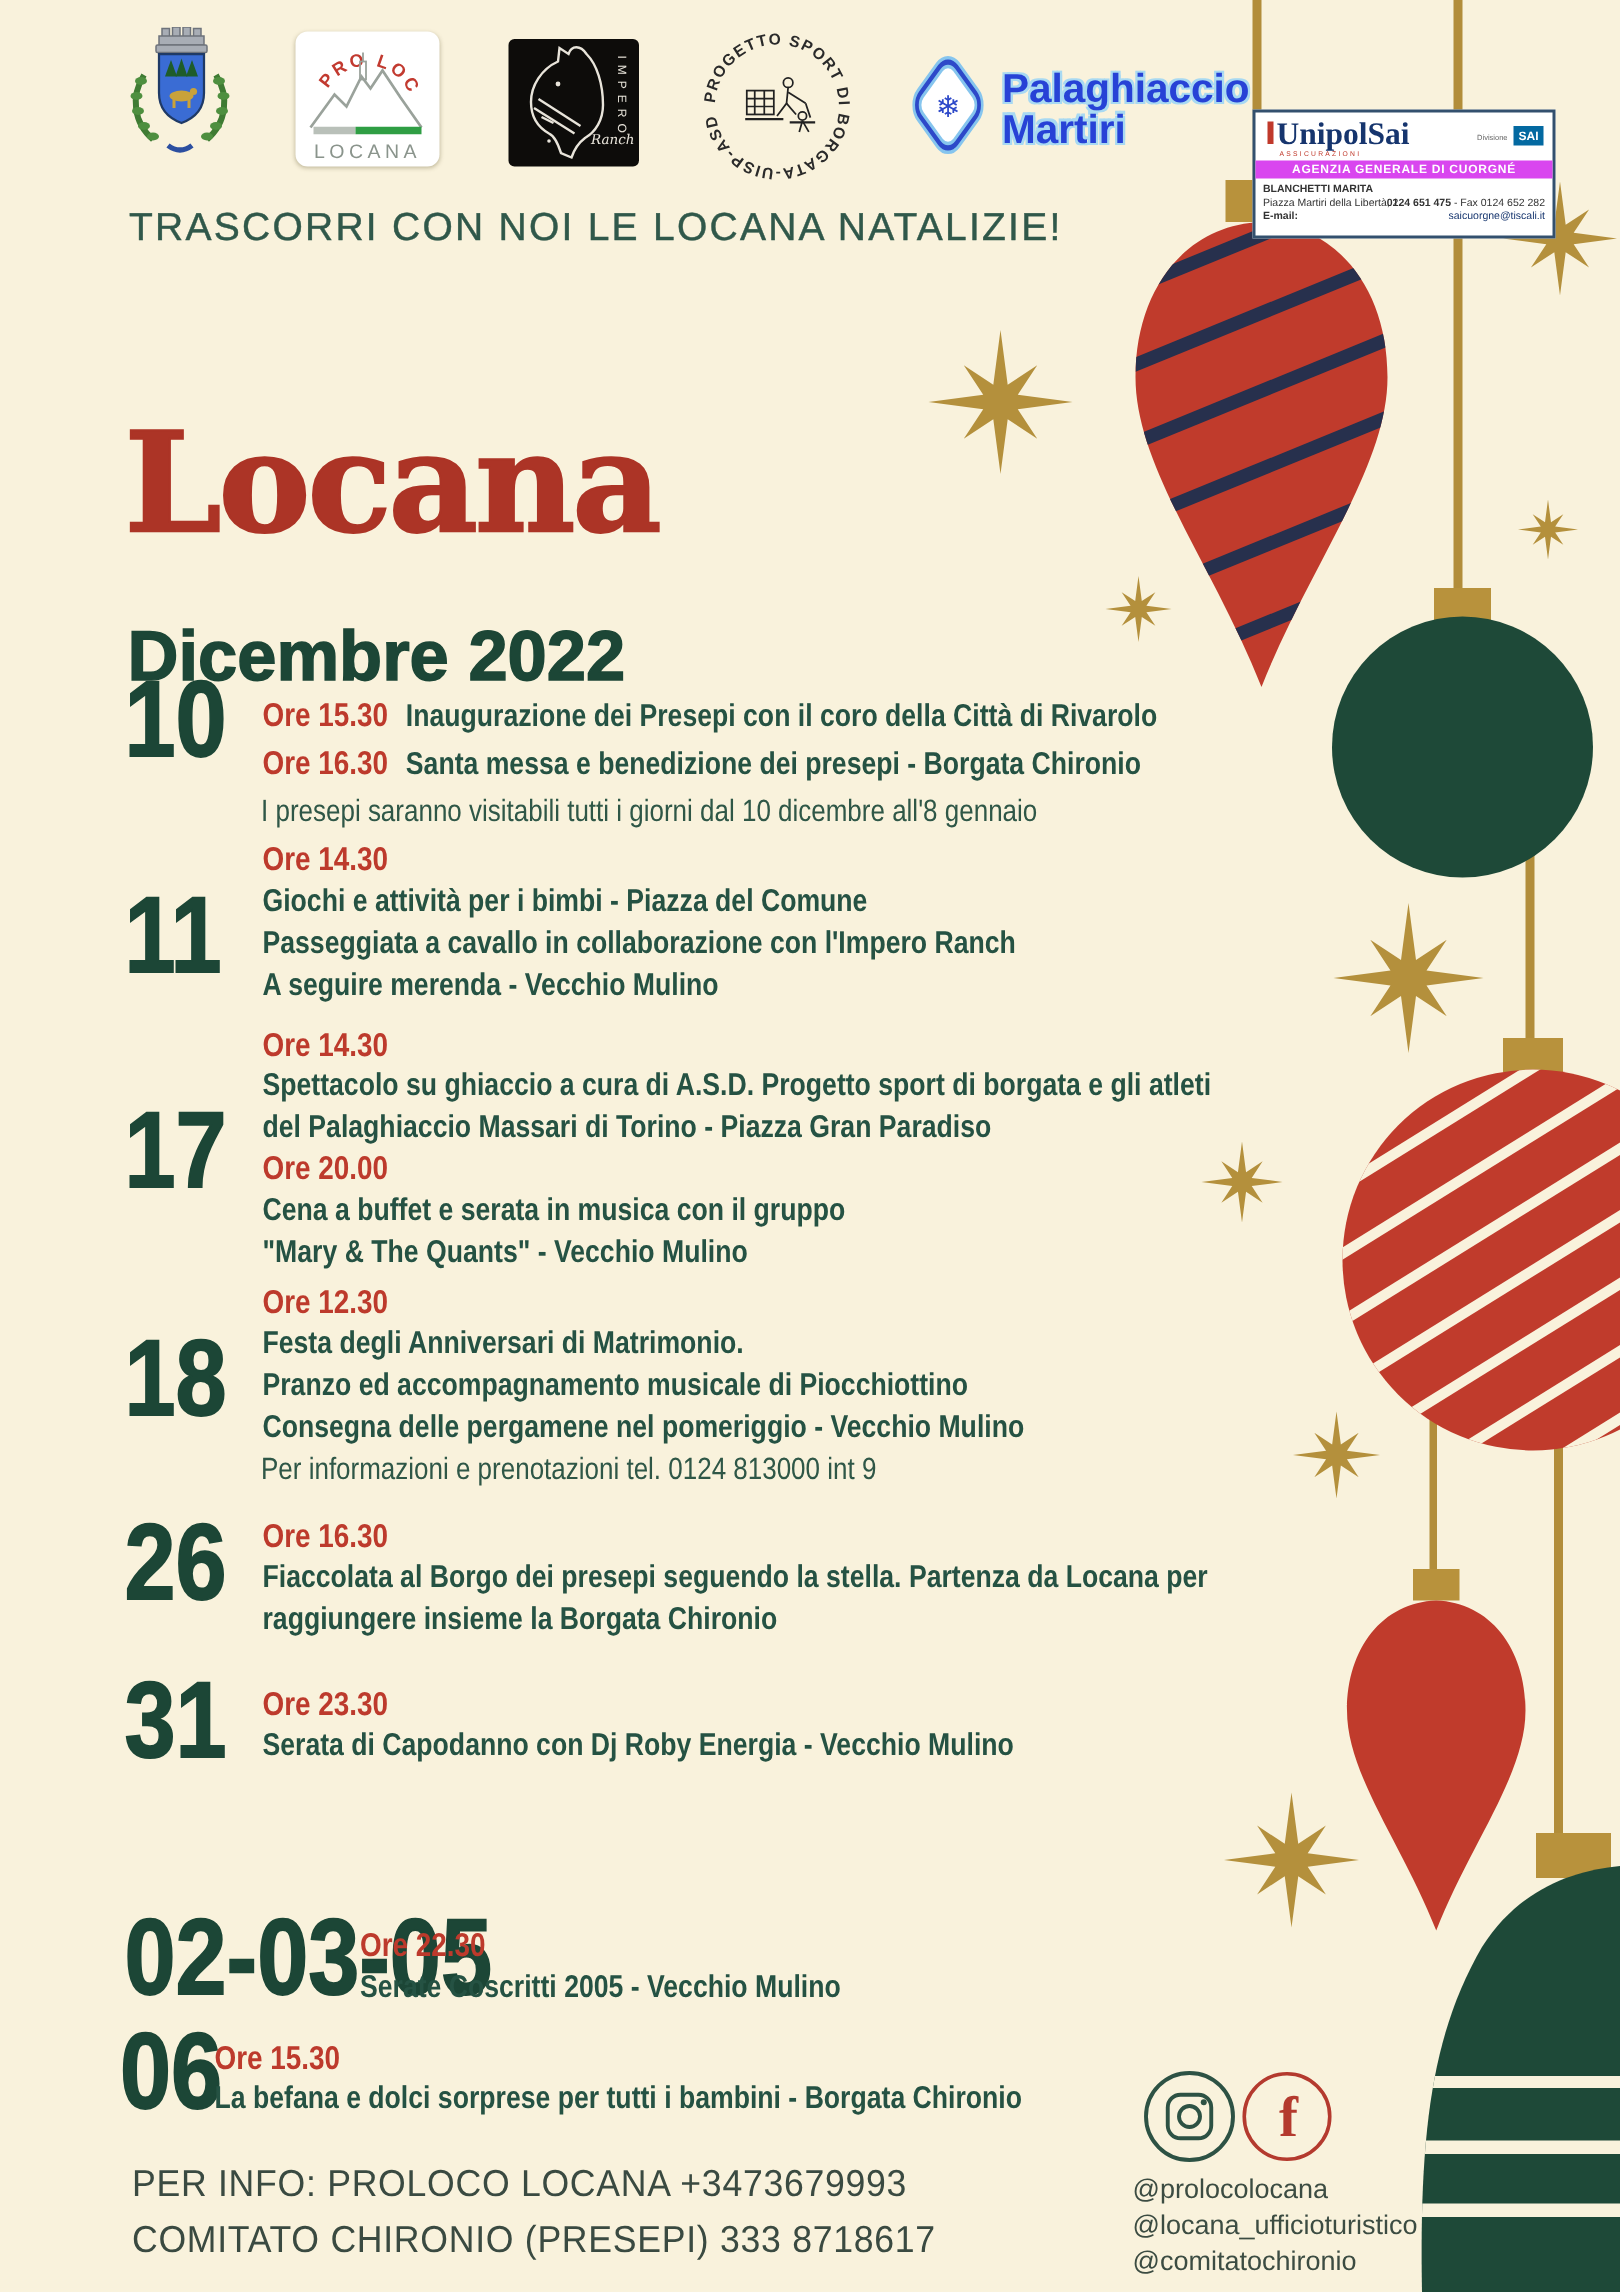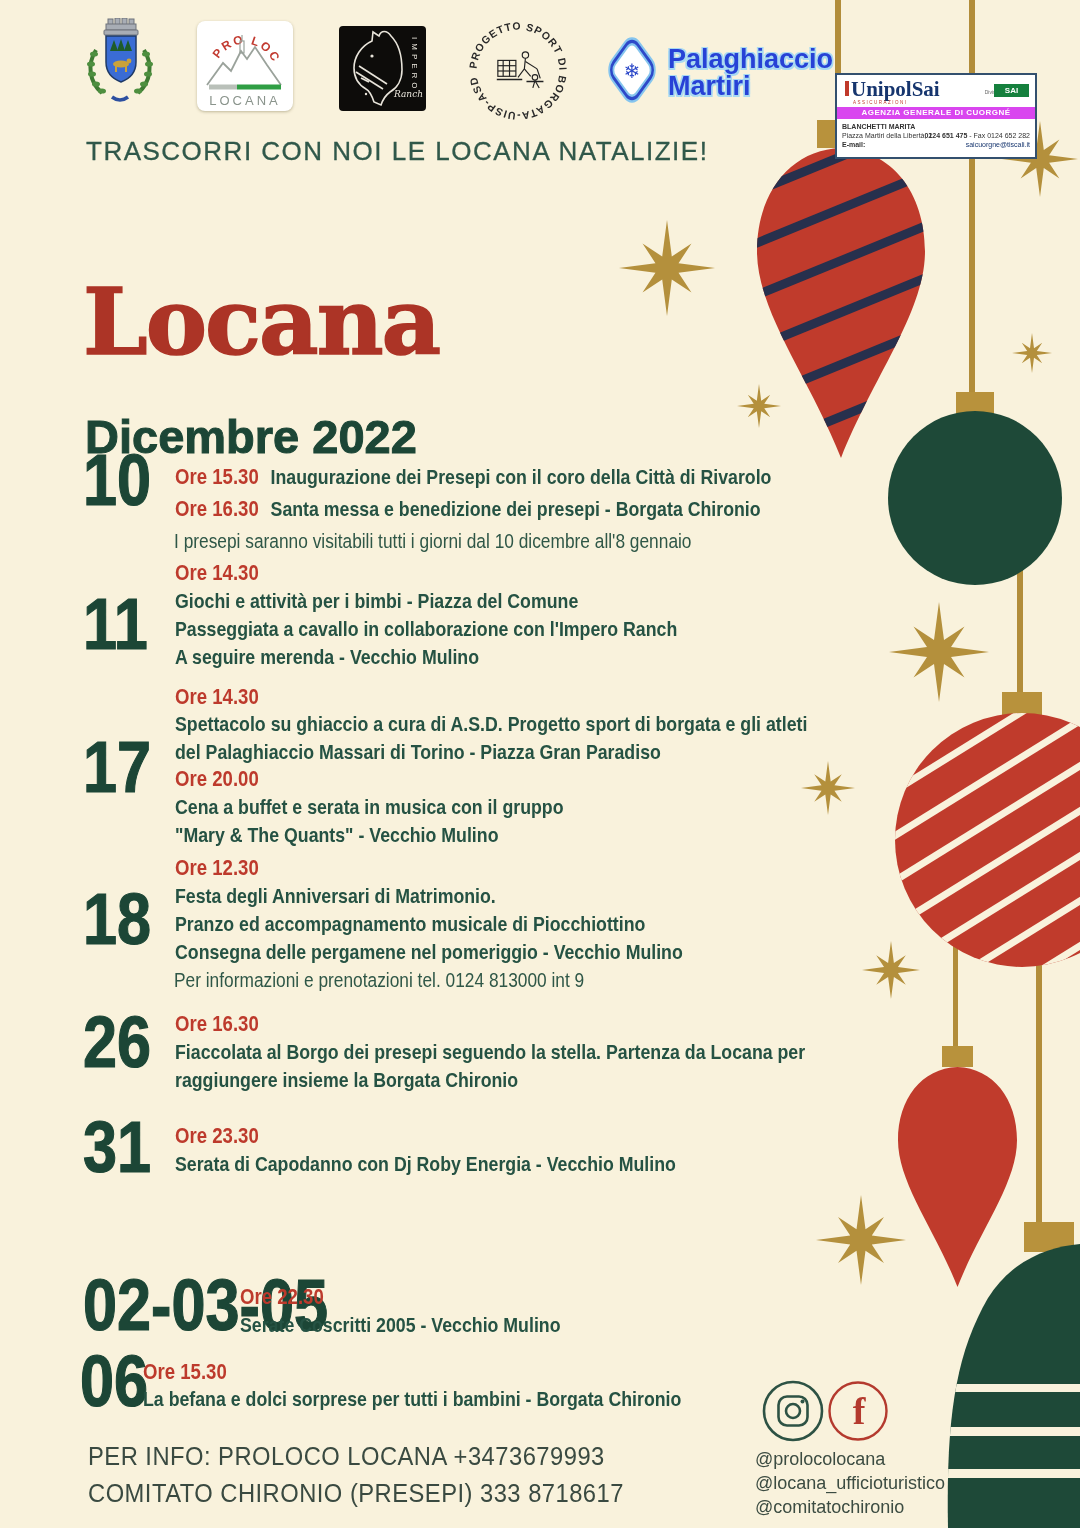--- a/index.html
+++ b/index.html
@@ -31,21 +31,21 @@
   .palaTxt{left:668px;font-weight:bold;font-size:27px;line-height:26px;color:#2742d6;white-space:nowrap;
            text-shadow:-1.5px -1.5px 0 #a8d9f2,1.5px -1.5px 0 #a8d9f2,-1.5px 1.5px 0 #a8d9f2,1.5px 1.5px 0 #a8d9f2;}
   .uni{left:835px;top:30px;width:202px;height:86px;background:#fff;border:2px solid #33506e;
        box-sizing:border-box;font-family:"Liberation Sans",sans-serif;margin-top:43px;}
   .uniRow1{position:relative;height:32px;}
   .uniBrand{position:absolute;left:8px;top:2px;font-family:"Liberation Serif",serif;font-weight:bold;
             font-size:21px;color:#16356e;}
   .uniU{display:inline-block;width:4px;height:15px;background:#c0392b;margin-right:2px;}
   .uniSub{position:absolute;left:16px;top:25px;font-size:4.5px;letter-spacing:1.5px;color:#c0392b;}
   .uniDiv{position:absolute;right:30px;top:14px;font-size:5px;color:#666;}
-  .uniSai{position:absolute;right:6px;top:9px;width:35px;height:13px;background:#15803d;color:#fff;
+  .uniSai{position:absolute;right:6px;top:9px;width:20px;height:13px;background:#0369a1;color:#fff;
           font-size:8px;font-weight:bold;text-align:center;line-height:13px;}
   .uniBar{height:12px;background:#d946ef;color:#fff;font-size:8px;font-weight:bold;letter-spacing:.5px;
           text-align:center;line-height:12px;}
   .uniBody{position:relative;height:36px;font-size:7px;color:#333;}
   .uniL{position:absolute;left:5px;top:3px;line-height:9px;}
   .uniR{position:absolute;right:5px;top:12px;text-align:right;line-height:9px;}
   .b{font-weight:bold;}
   .uniMail{color:#16356e;}
 </style>
 </head>

